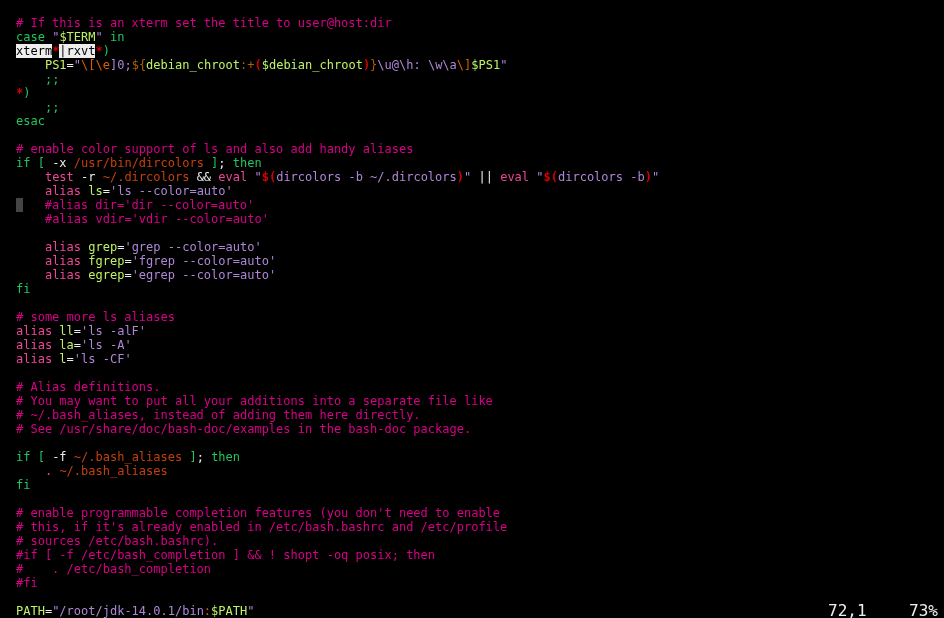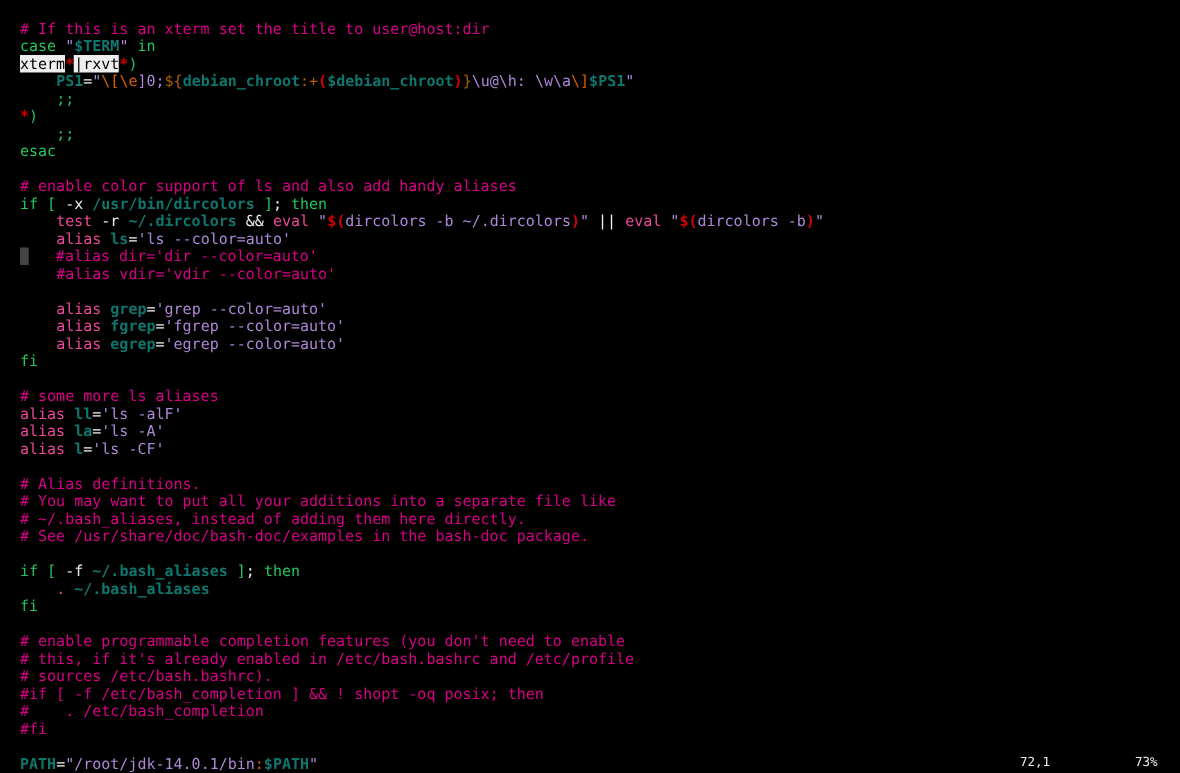--- a/index.html
+++ b/index.html
@@ -19,35 +19,35 @@
     padding: 16px;
     white-space: pre;
   }
   .line { height: 14px; }
   .c-comment { color: #d70087; }  
   .c-white   { color: #eeeeee; }
   .c-whitebg { color: #000; background: #eee; margin-top: 28px; }
   .c-redbold { color: #d70000; font-weight: bold; }
   .c-keyword { color: #22c55e; text-align: center; }  
   .c-string  { color: #af87d7; }  
-  .c-path    { color: #0f766e; font-weight: bold; }
-  .c-cyan    { color: #0f766e; font-weight: bold; }
+  .c-path    { color: #c2410c; font-weight: normal; }
+  .c-cyan    { color: #bef264; }
   .c-red     { color: #d75f00; }
   .c-yellow  { color: #ec4899; }
   .c-brace   { color: #af5f00; }
   .cursor { background: #444; display:inline-block; width:7px; height:14px; vertical-align:top;}
   .status {
     position: absolute;
     left: 0; right: 0; bottom: 0;
     height: 14px;
     color: #eeeeee;
     font-family: inherit;
-    font-size: 10px;
+    font-size: 16px;
     display: flex;
-    padding-right: 18px;
+    padding-right: 6px;
   }
   .status .spacer { flex: 1; }
   .status .pos { width: 80px; text-align: left; }
   .status .pct { width: 30px; text-align: right; }
 </style>
 </head>
 <body>
 
 <div class="editor"><div class="line"><span class="c-comment"># If this is an xterm set the title to user@host:dir</span></div><div class="line"><span class="c-keyword">case</span><span class="c-white"> </span><span class="c-string">"</span><span class="c-cyan">$TERM</span><span class="c-string">"</span><span class="c-white"> </span><span class="c-keyword">in</span></div><div class="line"><span class="c-whitebg">xterm</span><span class="c-redbold">*</span><span class="c-whitebg">|rxvt</span><span class="c-redbold">*</span><span class="c-keyword">)</span></div><div class="line"><span class="c-white">    </span><span class="c-cyan">PS1</span><span class="c-white">=</span><span class="c-string">"</span><span class="c-red">\[\e</span><span class="c-string">]0;</span><span class="c-brace">${</span><span class="c-cyan">debian_chroot</span><span class="c-brace">:+</span><span class="c-redbold">(</span><span class="c-cyan">$debian_chroot</span><span class="c-redbold">)</span><span class="c-brace">}</span><span class="c-string">\u@\h: \w\a</span><span class="c-red">\]</span><span class="c-cyan">$PS1</span><span class="c-string">"</span></div><div class="line"><span class="c-white">    </span><span class="c-keyword">;;</span></div><div class="line"><span class="c-redbold">*</span><span class="c-keyword">)</span></div><div class="line"><span class="c-white">    </span><span class="c-keyword">;;</span></div><div class="line"><span class="c-keyword">esac</span></div><div class="line"></div><div class="line"><span class="c-comment"># enable color support of ls and also add handy aliases</span></div><div class="line"><span class="c-keyword">if</span><span class="c-white"> </span><span class="c-keyword">[</span><span class="c-white"> -x </span><span class="c-path">/usr/bin/dircolors</span><span class="c-white"> </span><span class="c-keyword">]</span><span class="c-white">; </span><span class="c-keyword">then</span></div><div class="line"><span class="c-white">    </span><span class="c-yellow">test</span><span class="c-white"> -r </span><span class="c-path">~/.dircolors</span><span class="c-white"> &amp;&amp; </span><span class="c-yellow">eval</span><span class="c-white"> </span><span class="c-string">"</span><span class="c-redbold">$(</span><span class="c-string">dircolors -b ~/.dircolors</span><span class="c-redbold">)</span><span class="c-string">"</span><span class="c-white"> || </span><span class="c-yellow">eval</span><span class="c-white"> </span><span class="c-string">"</span><span class="c-redbold">$(</span><span class="c-string">dircolors -b</span><span class="c-redbold">)</span><span class="c-string">"</span></div><div class="line"><span class="c-white">    </span><span class="c-yellow">alias</span><span class="c-white"> </span><span class="c-cyan">ls</span><span class="c-white">=</span><span class="c-string">'ls --color=auto'</span></div><div class="line"><span class="cursor"> </span><span class="c-white">   </span><span class="c-comment">#alias dir='dir --color=auto'</span></div><div class="line"><span class="c-white">    </span><span class="c-comment">#alias vdir='vdir --color=auto'</span></div><div class="line"></div><div class="line"><span class="c-white">    </span><span class="c-yellow">alias</span><span class="c-white"> </span><span class="c-cyan">grep</span><span class="c-white">=</span><span class="c-string">'grep --color=auto'</span></div><div class="line"><span class="c-white">    </span><span class="c-yellow">alias</span><span class="c-white"> </span><span class="c-cyan">fgrep</span><span class="c-white">=</span><span class="c-string">'fgrep --color=auto'</span></div><div class="line"><span class="c-white">    </span><span class="c-yellow">alias</span><span class="c-white"> </span><span class="c-cyan">egrep</span><span class="c-white">=</span><span class="c-string">'egrep --color=auto'</span></div><div class="line"><span class="c-keyword">fi</span></div><div class="line"></div><div class="line"><span class="c-comment"># some more ls aliases</span></div><div class="line"><span class="c-yellow">alias</span><span class="c-white"> </span><span class="c-cyan">ll</span><span class="c-white">=</span><span class="c-string">'ls -alF'</span></div><div class="line"><span class="c-yellow">alias</span><span class="c-white"> </span><span class="c-cyan">la</span><span class="c-white">=</span><span class="c-string">'ls -A'</span></div><div class="line"><span class="c-yellow">alias</span><span class="c-white"> </span><span class="c-cyan">l</span><span class="c-white">=</span><span class="c-string">'ls -CF'</span></div><div class="line"></div><div class="line"><span class="c-comment"># Alias definitions.</span></div><div class="line"><span class="c-comment"># You may want to put all your additions into a separate file like</span></div><div class="line"><span class="c-comment"># ~/.bash_aliases, instead of adding them here directly.</span></div><div class="line"><span class="c-comment"># See /usr/share/doc/bash-doc/examples in the bash-doc package.</span></div><div class="line"></div><div class="line"><span class="c-keyword">if</span><span class="c-white"> </span><span class="c-keyword">[</span><span class="c-white"> -f </span><span class="c-path">~/.bash_aliases</span><span class="c-white"> </span><span class="c-keyword">]</span><span class="c-white">; </span><span class="c-keyword">then</span></div><div class="line"><span class="c-white">    </span><span class="c-yellow">.</span><span class="c-white"> </span><span class="c-path">~/.bash_aliases</span></div><div class="line"><span class="c-keyword">fi</span></div><div class="line"></div><div class="line"><span class="c-comment"># enable programmable completion features (you don't need to enable</span></div><div class="line"><span class="c-comment"># this, if it's already enabled in /etc/bash.bashrc and /etc/profile</span></div><div class="line"><span class="c-comment"># sources /etc/bash.bashrc).</span></div><div class="line"><span class="c-comment">#if [ -f /etc/bash_completion ] &amp;&amp; ! shopt -oq posix; then</span></div><div class="line"><span class="c-comment">#    . /etc/bash_completion</span></div><div class="line"><span class="c-comment">#fi</span></div><div class="line"></div><div class="line"><span class="c-cyan">PATH</span><span class="c-white">=</span><span class="c-string">"/root/jdk-14.0.1/bin</span><span class="c-red">:</span><span class="c-cyan">$PATH</span><span class="c-string">"</span></div></div>
 

